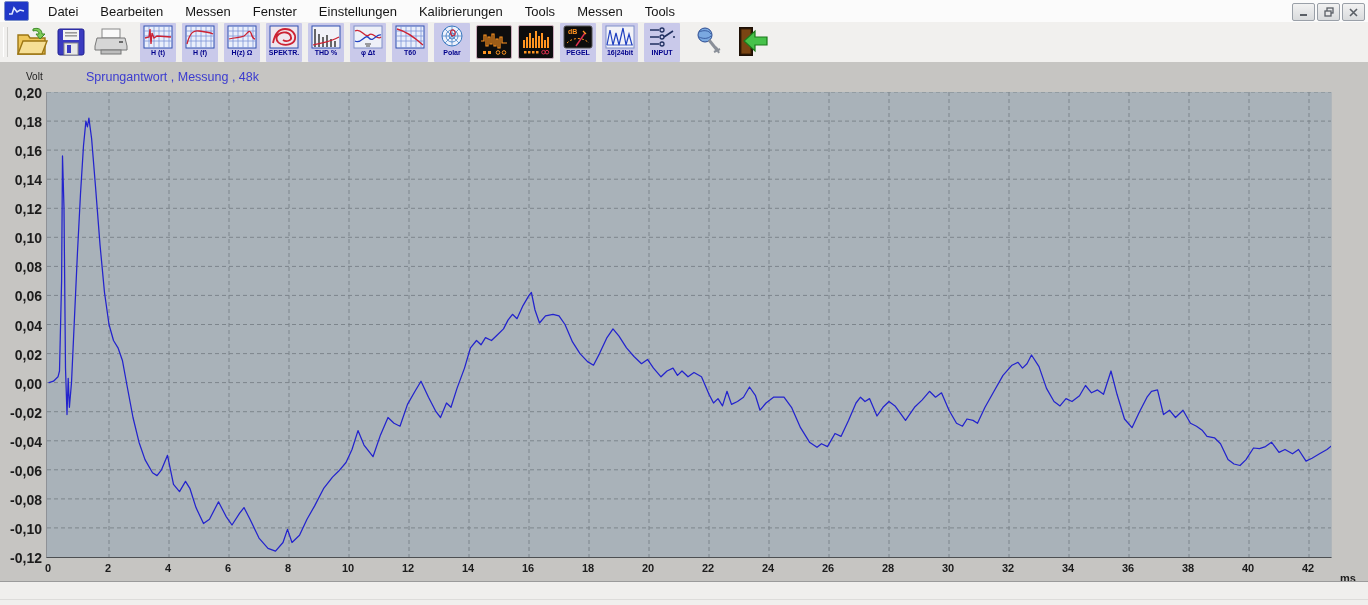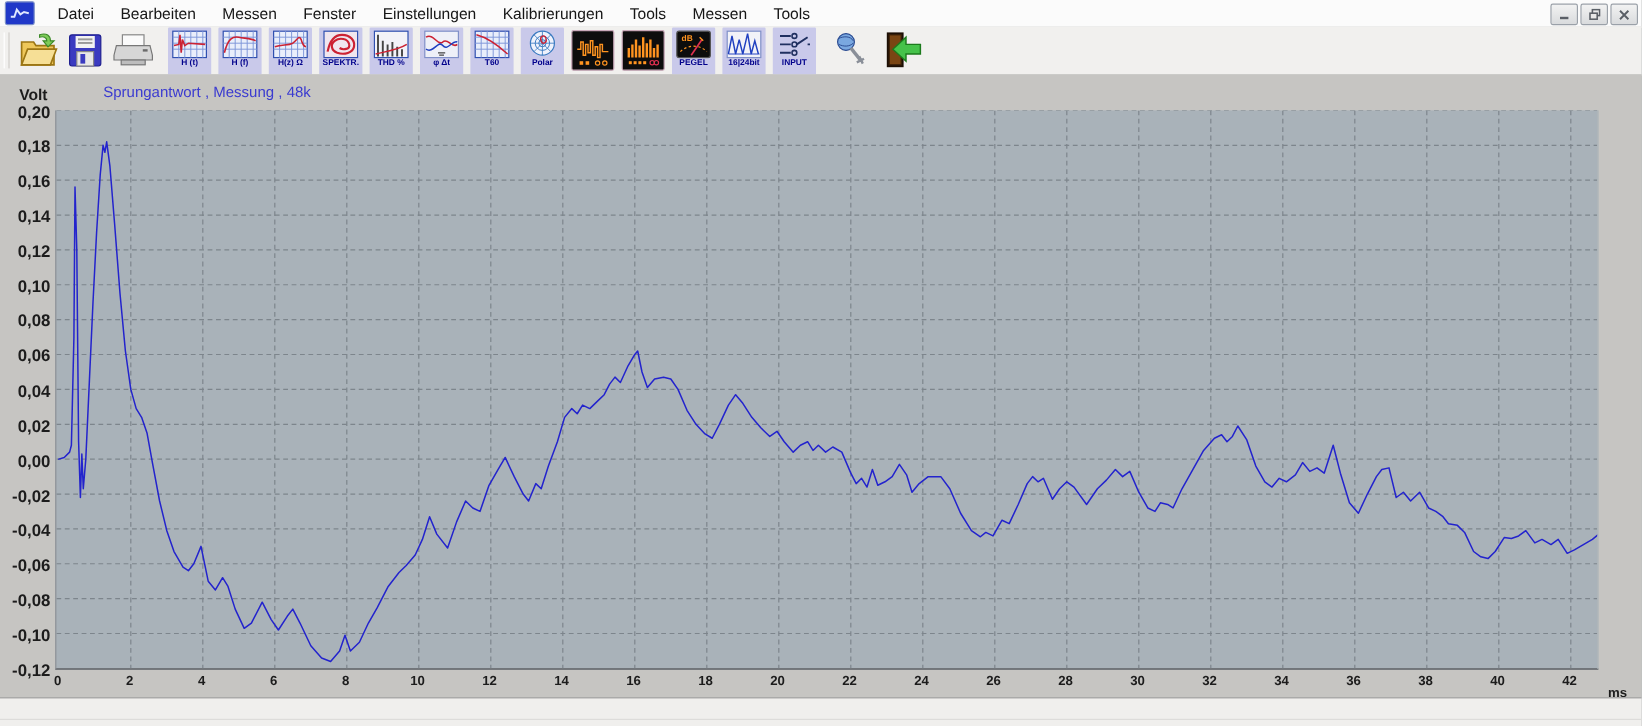--- a/index.html
+++ b/index.html
@@ -31,21 +31,21 @@
   .tbtn{margin:0 3px;display:flex;flex-direction:column;align-items:center;justify-content:center;cursor:default;}
   .chip{
     width:36px;height:37px;background:#c9c9ea;border-radius:1px;
     display:flex;flex-direction:column;align-items:center;justify-content:flex-start;padding-top:2px;
   }
   .chip .lbl{font-size:7px;line-height:8px;color:#00008b;font-weight:700;white-space:nowrap;}
   .darkchip{width:34px;height:32px;background:#0d0d0d;border:1px solid #c9a9b9;border-radius:2px;
     display:flex;flex-direction:column;align-items:center;justify-content:center;}
   
   .client{position:absolute;left:0;top:62px;width:1368px;height:519px;background:#c6c5c2;}
-  .volt-label{position:absolute;left:16px;top:9px;font-size:13px;font-weight:700;color:#1c1c1c;}
+  .volt-label{position:absolute;left:26px;top:9px;font-size:10px;font-weight:400;color:#1c1c1c;}
   .chart-title{position:absolute;left:86px;top:8px;font-size:12.5px;color:#3b3bd0;}
   .plot{
     position:absolute;left:46px;top:30px;width:1284px;height:465px;
     background:#a9b2b9;
     border-left:1px solid #8e9196;border-bottom:1px solid #4c4f52;border-right:1px solid #b0b6ba;
   }
   .plot svg{position:absolute;left:0;top:0;}
   .grid{stroke:#7d858c;stroke-width:1;stroke-dasharray:4 3;fill:none;}
   .curve{fill:none;stroke-width:1.25;stroke-linejoin:round;stroke-linecap:round;}
   .watermark{

